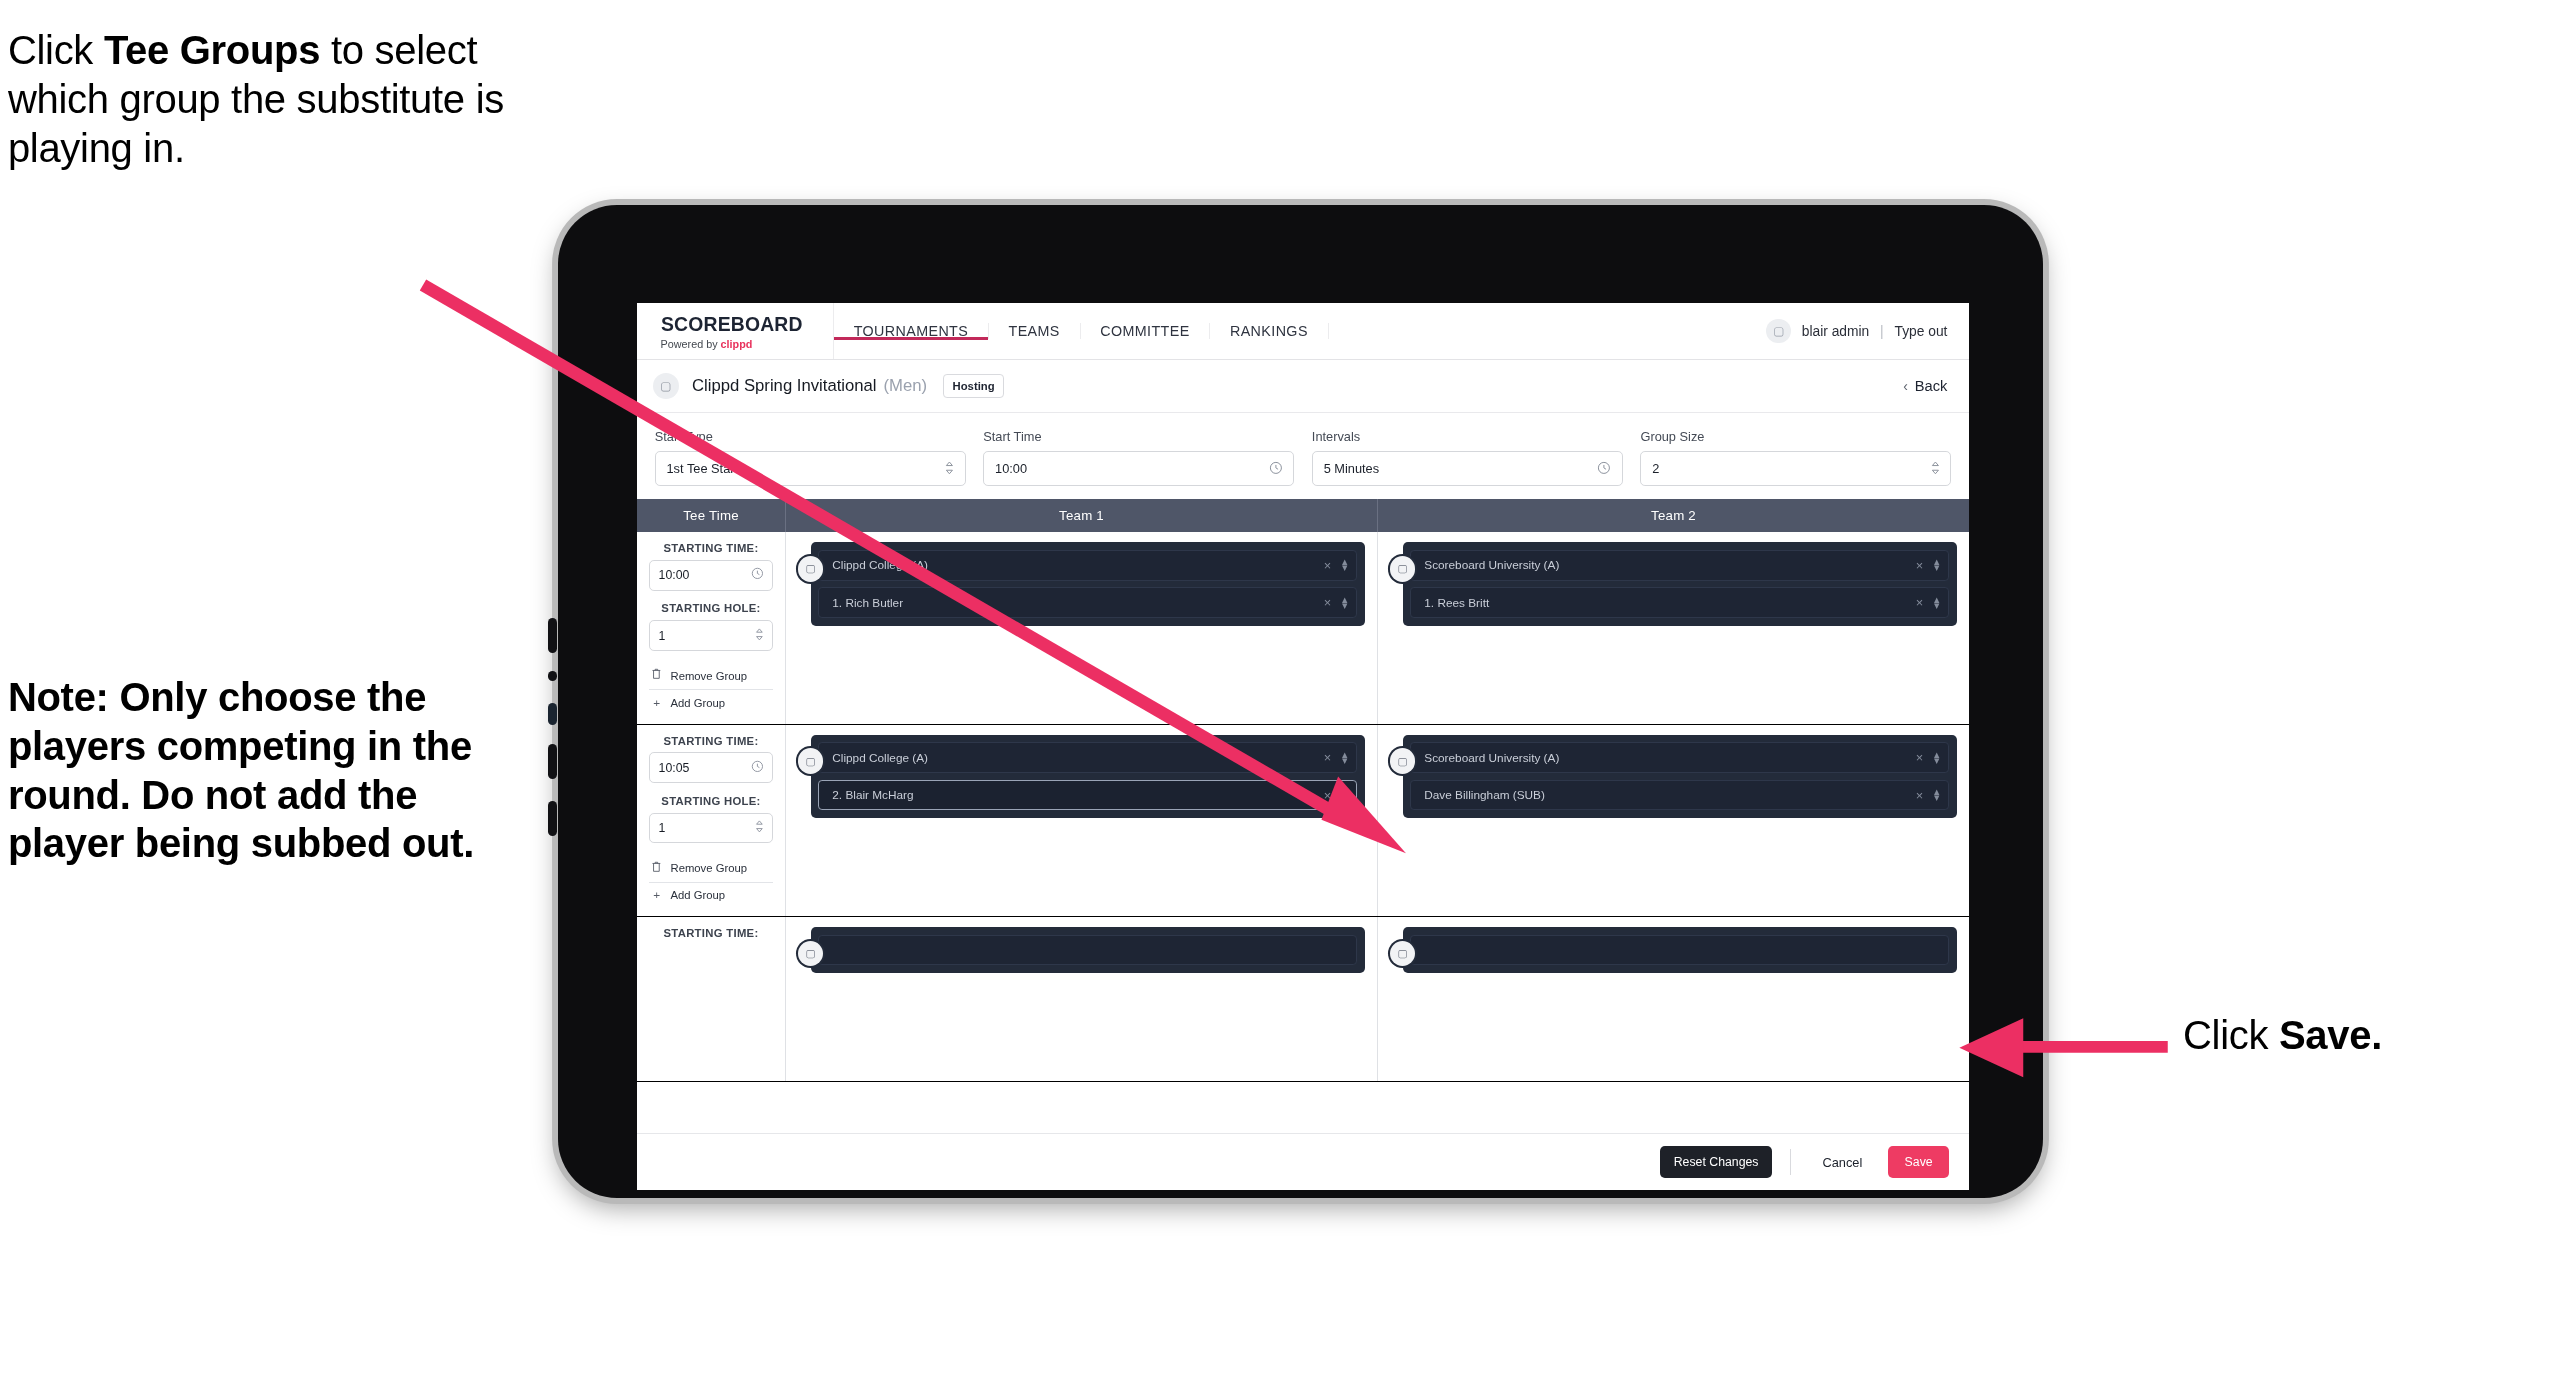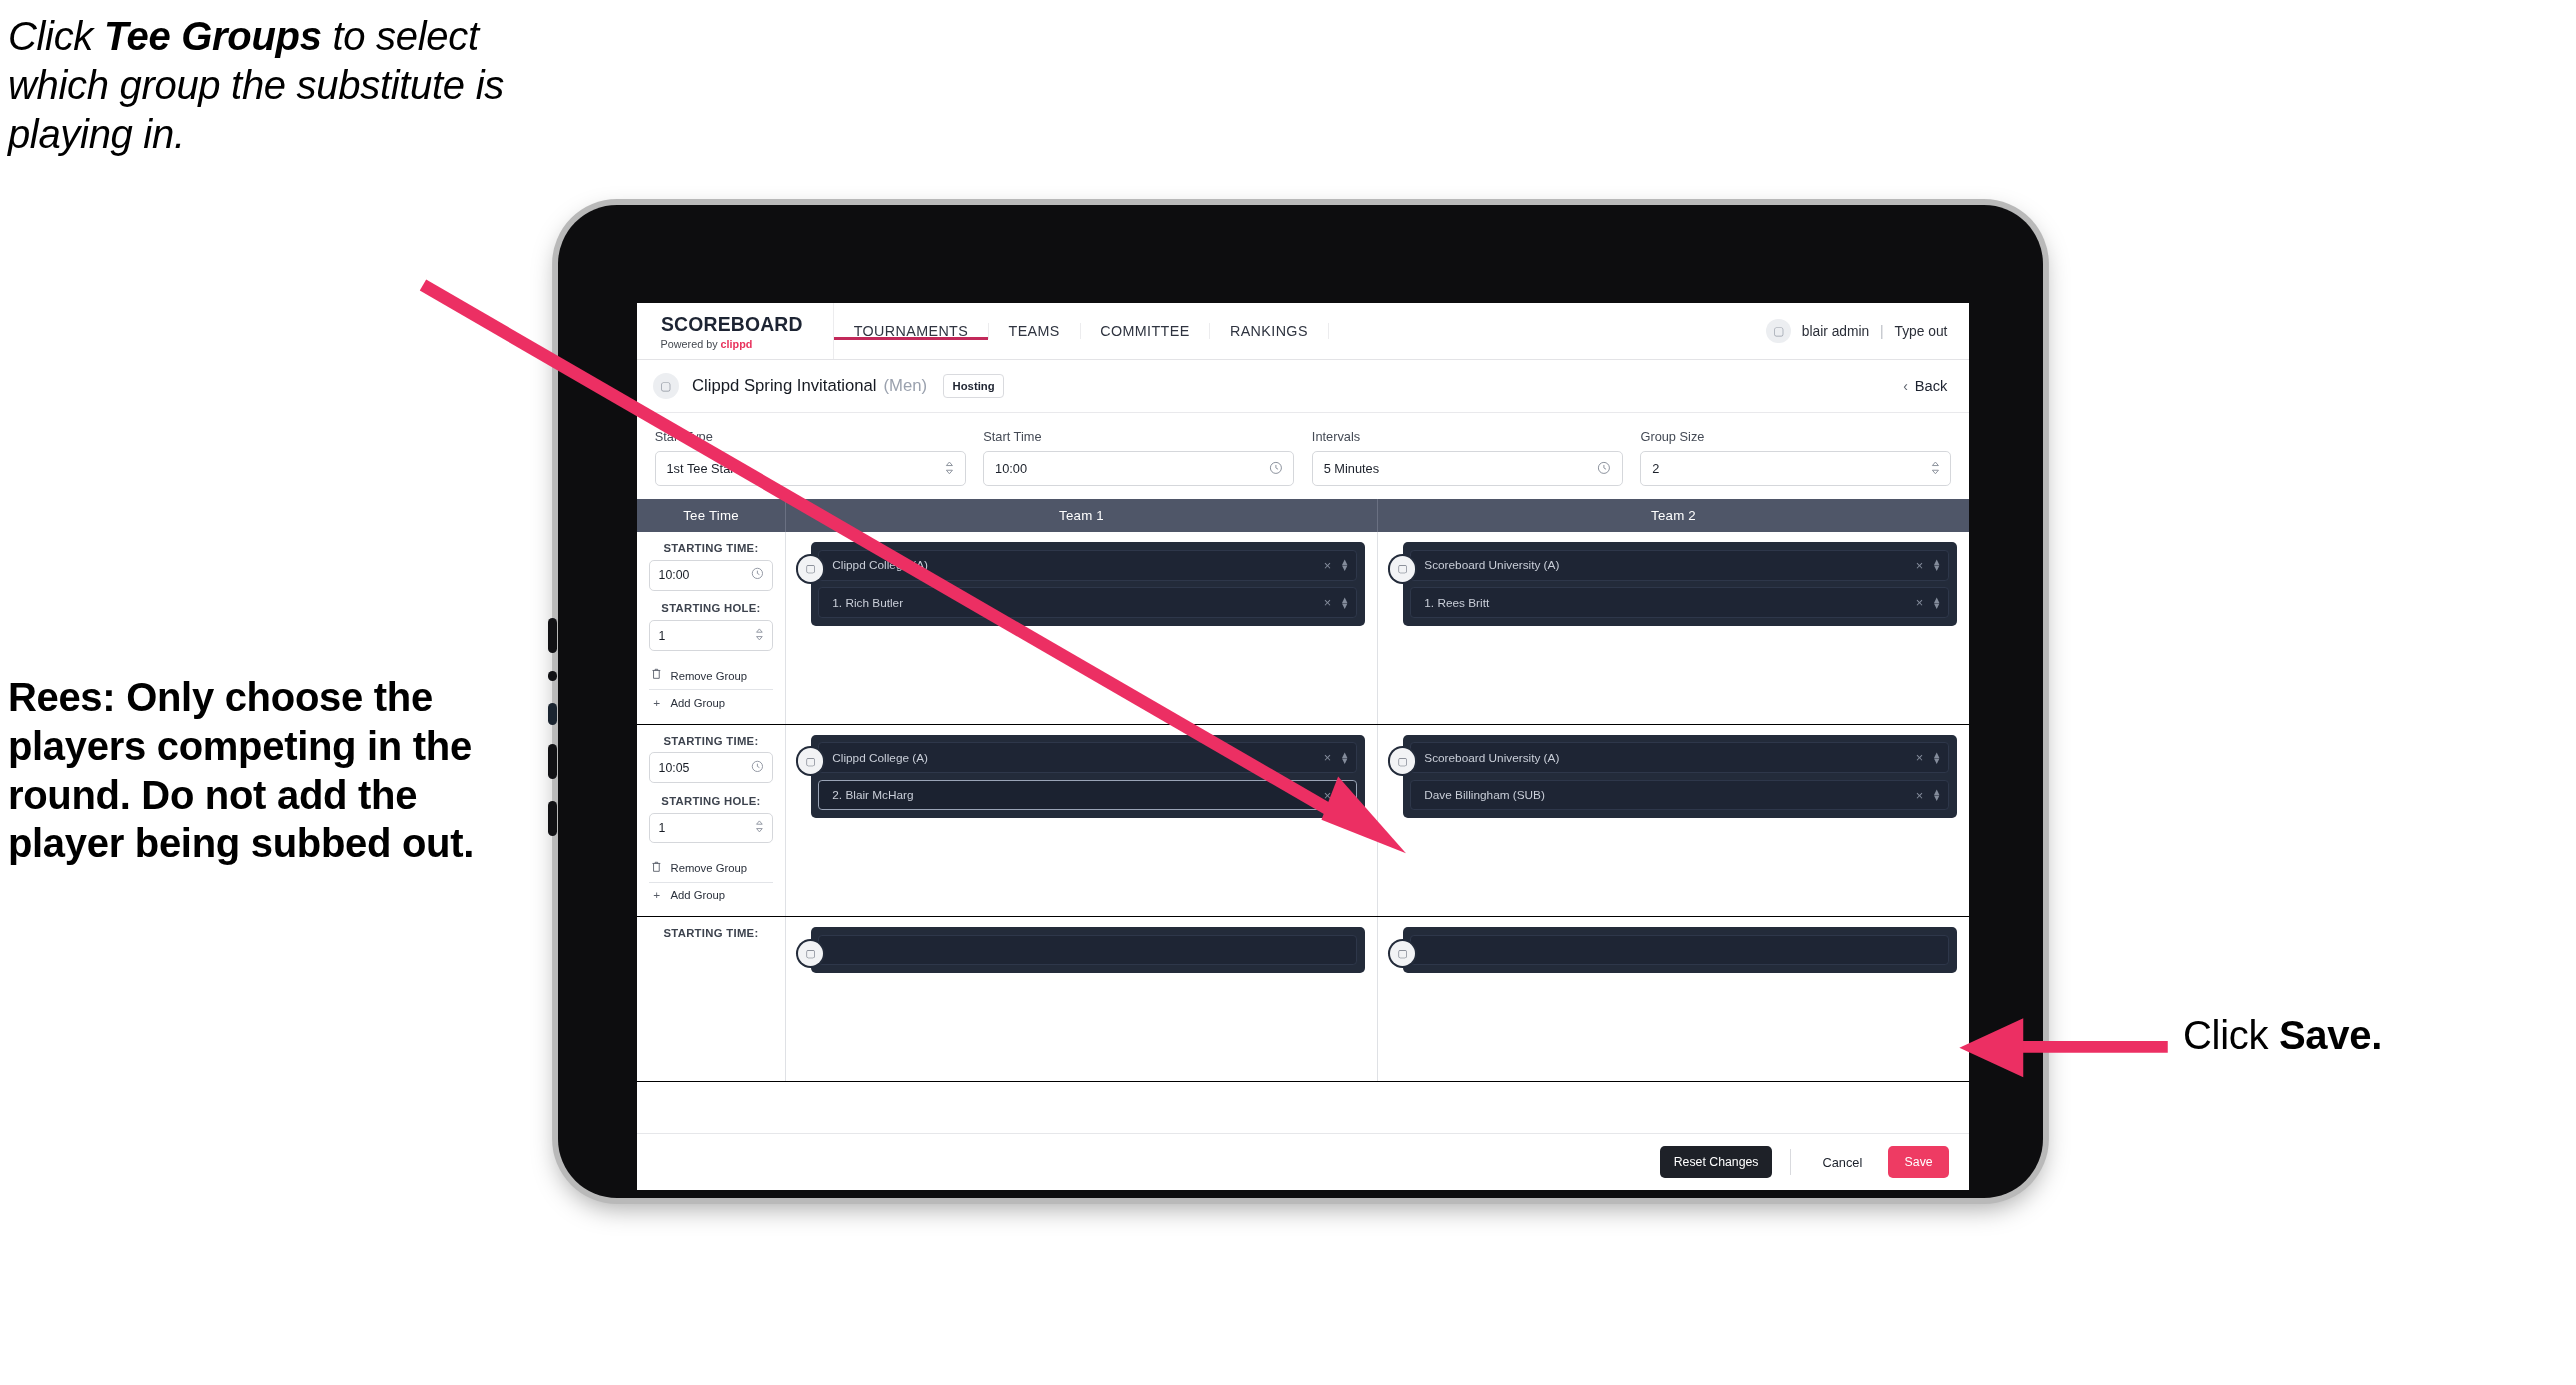--- a/index.html
+++ b/index.html
@@ -13,21 +13,21 @@
 
   
   .annot {
     position: absolute;
     font-size: 40px;
     line-height: 1.22;
     color: #000;
     letter-spacing: -0.3px;
   }
   .annot b { font-weight: 700; }
-  #annot-top { left: 7.9px; top: 12px; width: 551px; font-style: italic; }
+  #annot-top { left: 7.9px; top: 26px; width: 551px; }
   #annot-note { left: 7.9px; top: 673px; width: 536px; font-weight: 700; }
   #annot-save { left: 2183px; top: 1011px; width: 374px; font-size: 40px; white-space: nowrap; }
 
   
   .arrow-svg { position: absolute; left: 0; top: 0; width: 2576px; height: 1385px; pointer-events: none; }
 
   
   #tablet {
     position: absolute;
     left: 558px; top: 205px;
@@ -217,21 +217,21 @@
 </style>
 </head>
 <body>
 
 <div id="stage">
 
   <div class="annot" id="annot-top">
     <span>Click </span><b>Tee Groups</b><span> to select which group the substitute is playing in.</span>
   </div>
 
-  <div class="annot" id="annot-note">Rees: Only choose the players competing in the round. Do not add the player being subbed out.</div>
+  <div class="annot" id="annot-note">Note: Only choose the players competing in the round. Do not add the player being subbed out.</div>
 
   <div class="annot" id="annot-save">
     <span>Click </span><b>Save.</b>
   </div>
 
   <div id="tablet">
     <div class="tablet-btn" id="btn-a"></div>
     <div class="tablet-btn" id="btn-b"></div>
     <div class="tablet-btn" id="btn-c"></div>
     <div class="tablet-btn" id="btn-d"></div>

